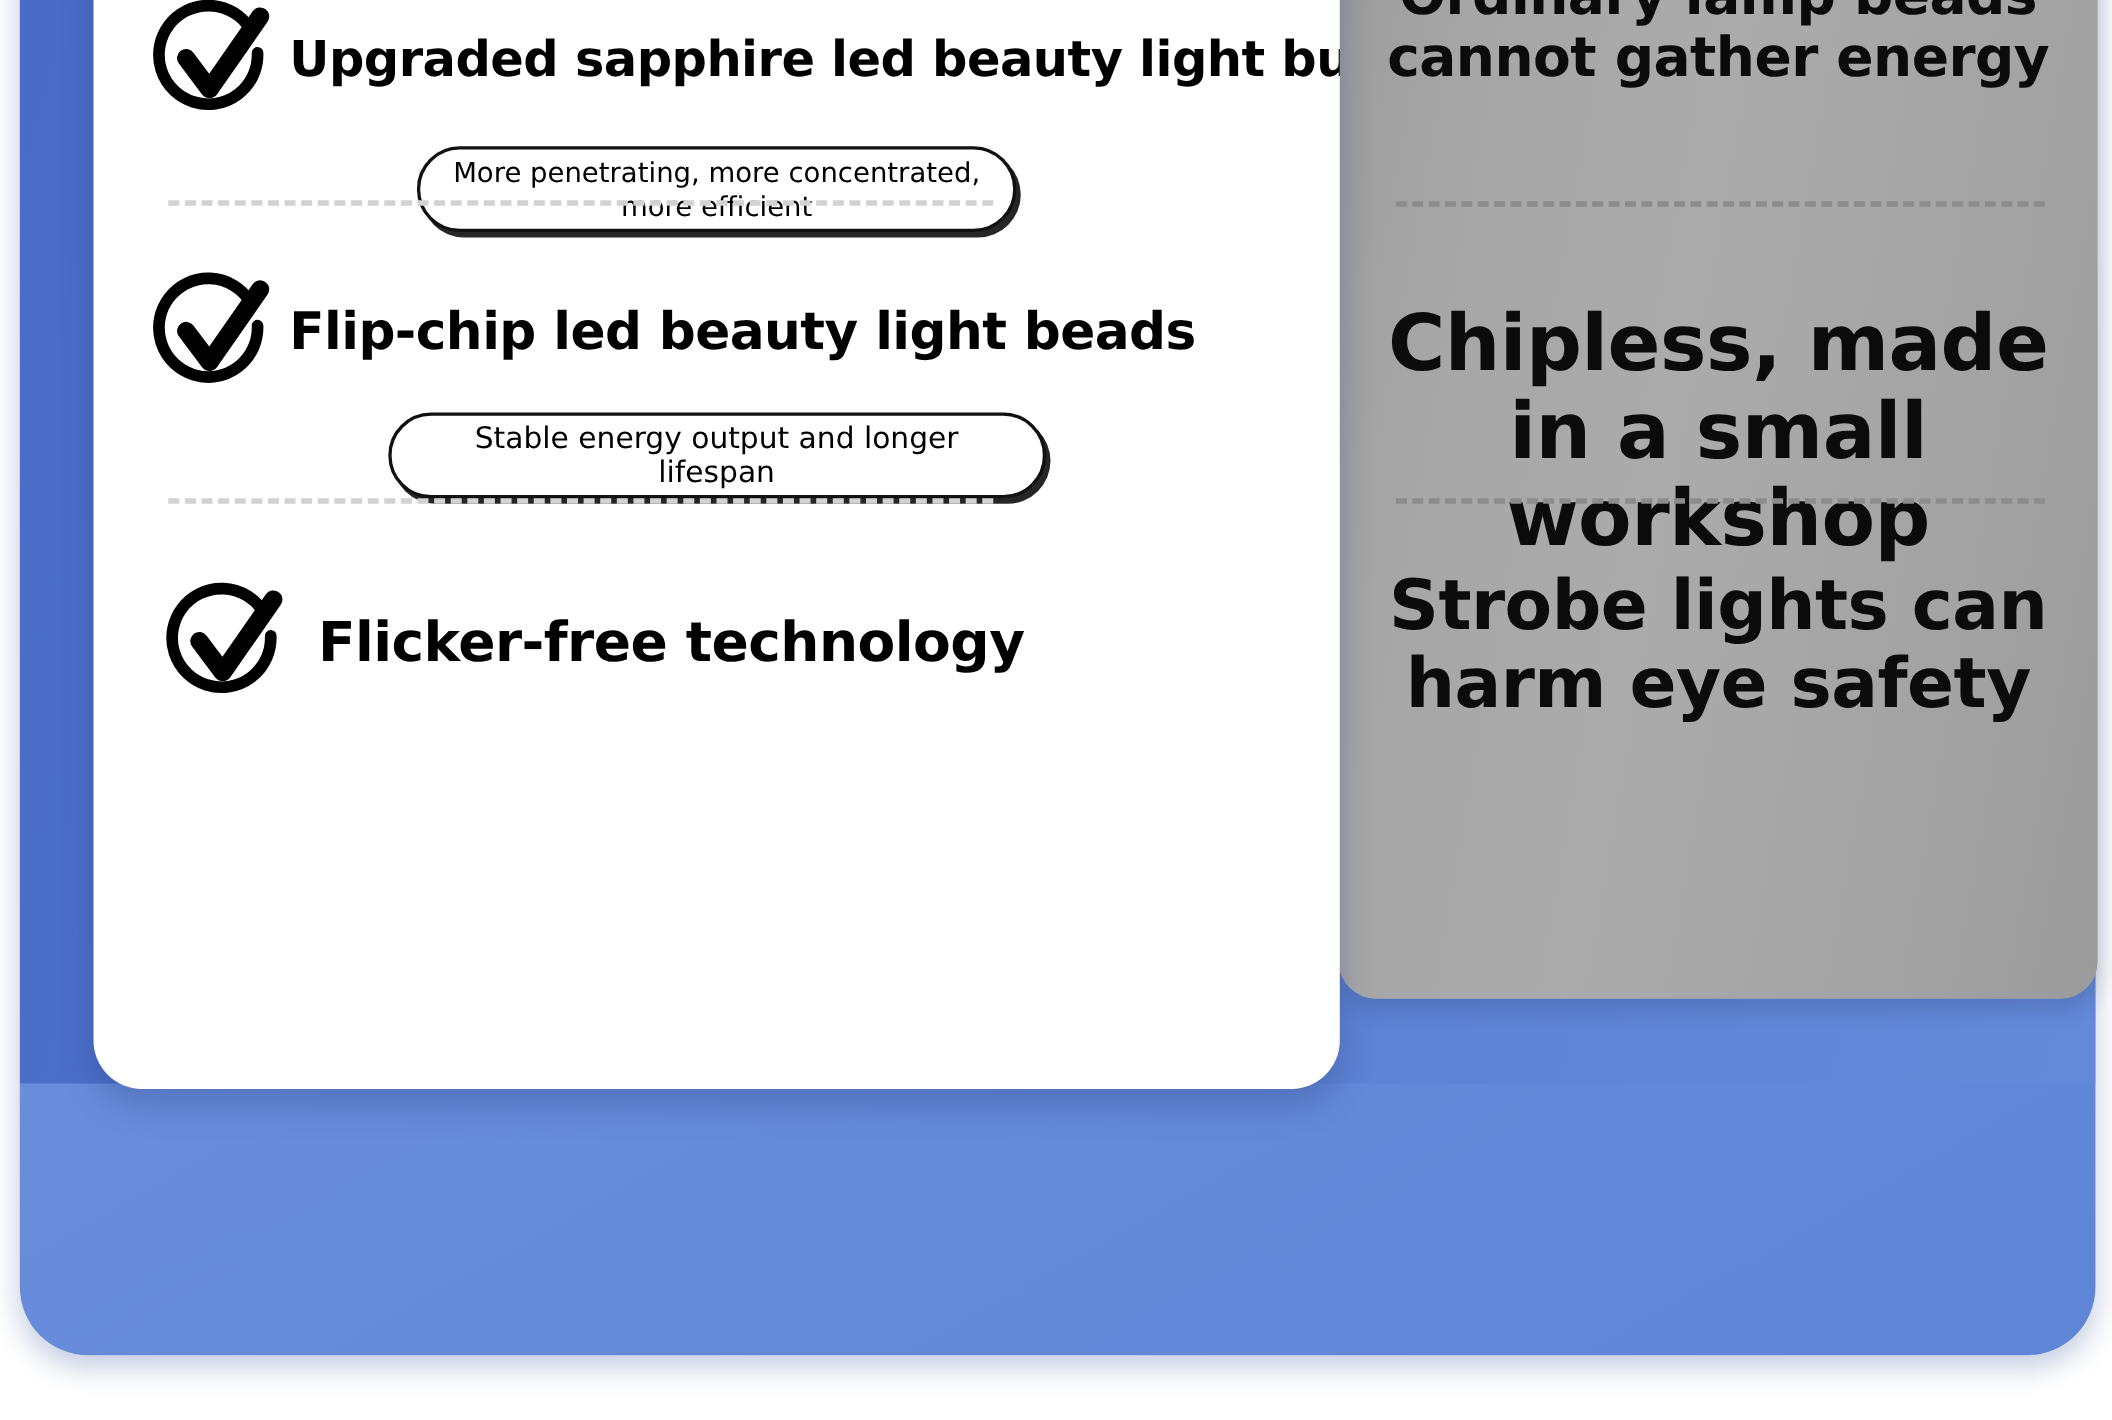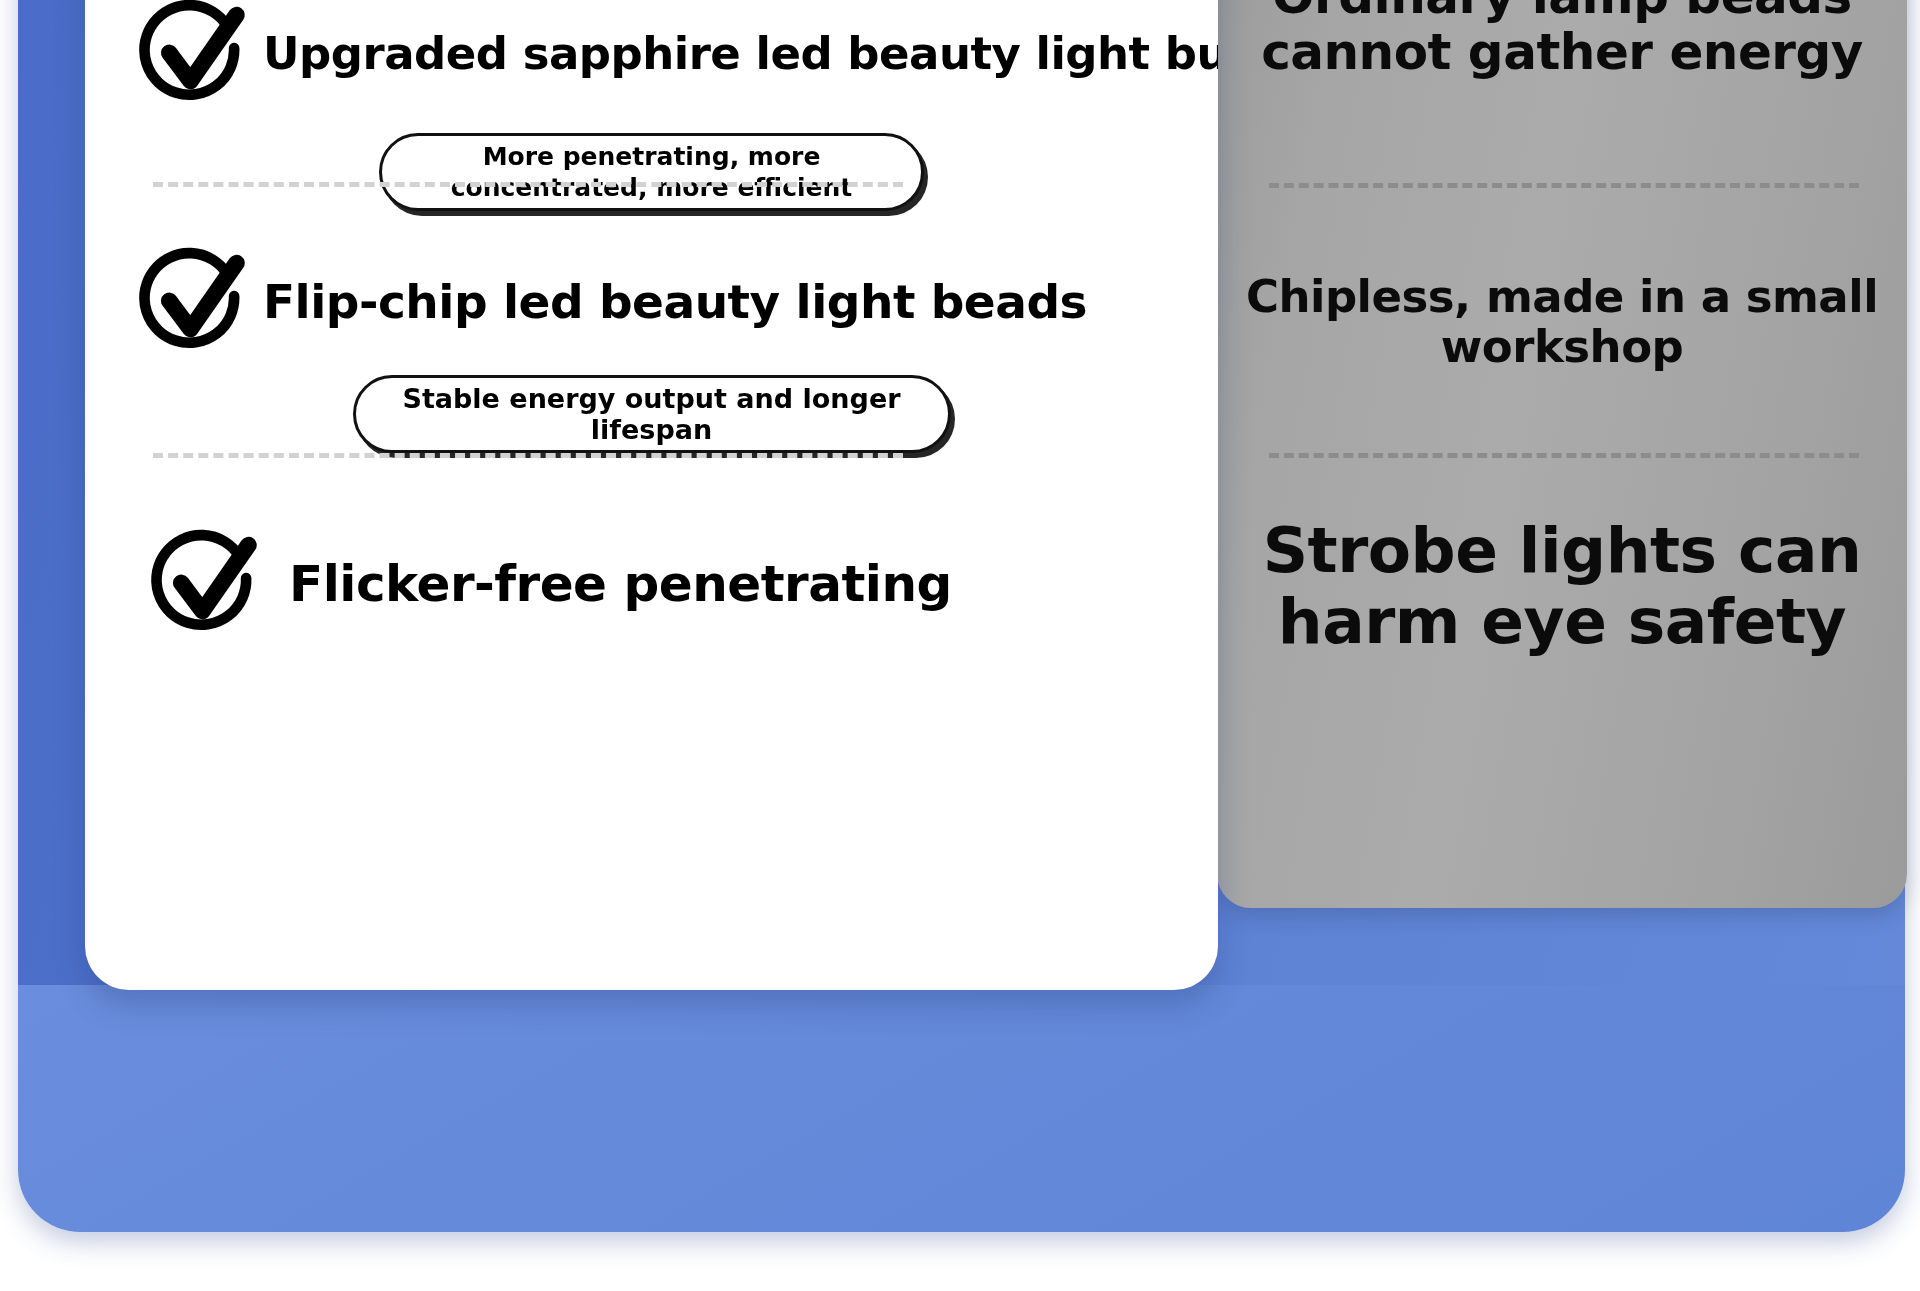--- a/index.html
+++ b/index.html
@@ -75,21 +75,21 @@
   .pill{
     margin:0 auto;
     border:3px solid #111;
     border-radius:60px;
     background:#fff;
     box-shadow:4px 5px 0 rgba(0,0,0,.85);
     display:flex;
     align-items:center;
     justify-content:center;
     text-align:center;
-    font-weight:bold;
+    font-weight:normal;
     color:#000;
     box-sizing:border-box;
   }
   .dash-sep{
     position:absolute;
     height:0;
     border-top:5px dashed #d2d2d2;
   }
   .dash-sep-grey{
     position:absolute;
@@ -116,21 +116,21 @@
 <div id="blue-panel">
   <div class="blue-upper"></div>
 </div>
 
 <div id="grey-panel">
 
   <div class="grey-line" style="top:148px;font-size:50px;">Ordinary lamp beads cannot gather energy</div>
 
   <div class="dash-sep-grey" style="left:52px;top:363px;width:590px;"></div>
 
-  <div class="grey-line" style="top:452px;font-size:45px;">Chipless, made in a small workshop</div>
+  <div class="grey-line" style="top:452px;font-size:71px;">Chipless, made in a small workshop</div>
 
   <div class="dash-sep-grey" style="left:52px;top:633px;width:590px;"></div>
 
   <div class="grey-line" style="top:696px;font-size:63px;">Strobe lights can harm eye safety</div>
 </div>
 
 <div id="white-card">
 
   <div class="feature" style="top:325px;">
     <div class="feature-head">
@@ -157,17 +157,17 @@
   </div>
 
   <div class="dash-sep" style="left:68px;top:783px;width:750px;"></div>
 
   <div class="feature" style="top:855px;">
     <div class="feature-head" style="padding-left:62px;">
       <svg class="check-icon" viewBox="0 0 100 100">
         <path d="M78 26 A38 38 0 1 0 84 45" fill="none" stroke="#000" stroke-width="9" stroke-linecap="round"></path>
         <path d="M29 49 L47 73 L86 17" fill="none" stroke="#000" stroke-width="14" stroke-linecap="round" stroke-linejoin="round"></path>
       </svg>
-      <div class="feature-title" style="font-size:50px;margin-left:24px;">Flicker-free penetrating</div>
+      <div class="feature-title" style="font-size:50px;margin-left:24px;">Flicker-free technology</div>
     </div>
   </div>
 
 </div>
 
 </body></html>

